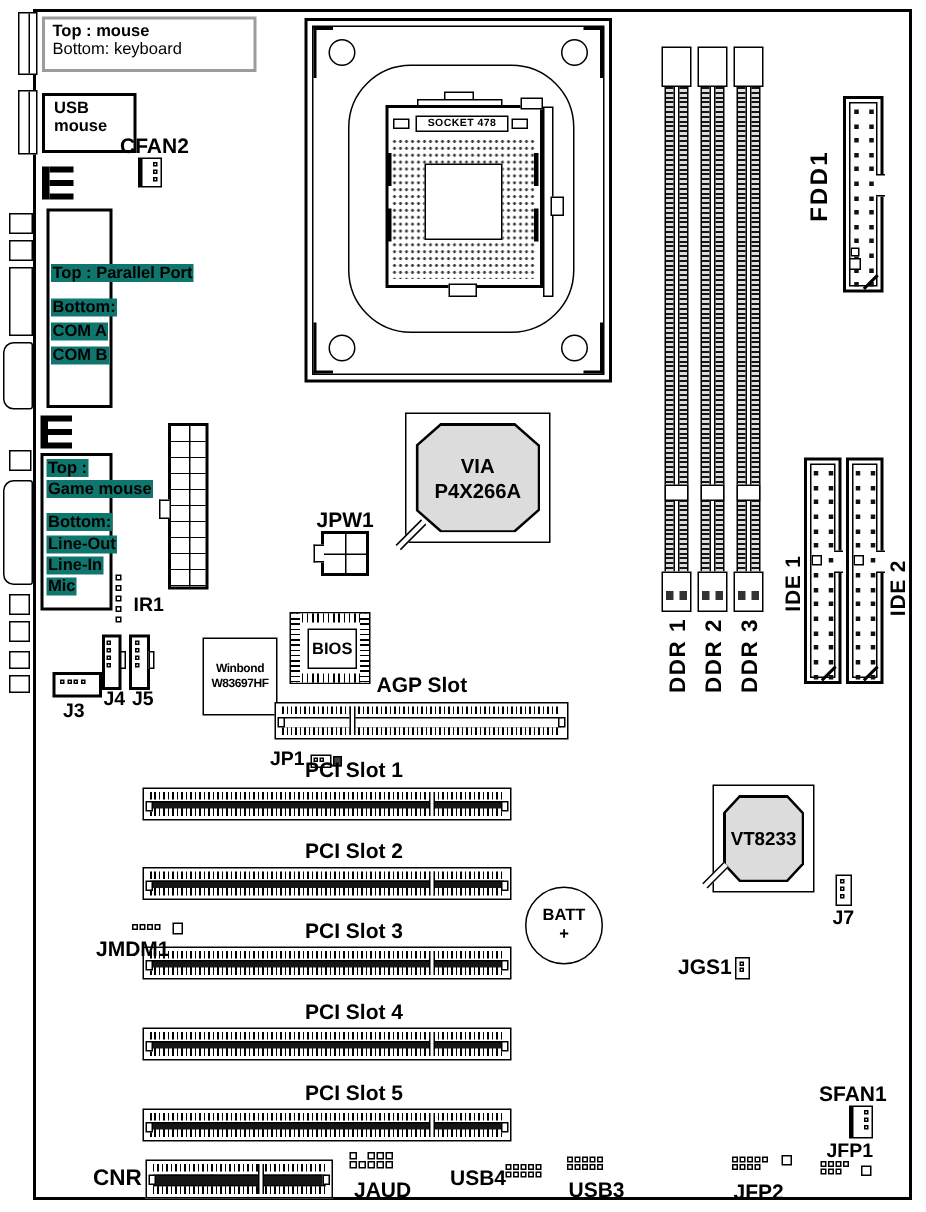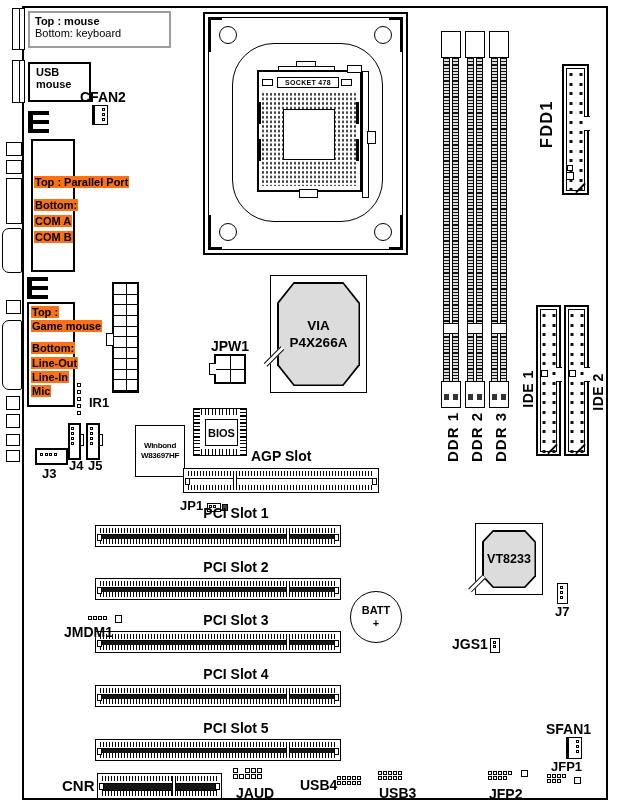--- a/index.html
+++ b/index.html
@@ -1,20 +1,20 @@
 <!DOCTYPE html>
 <html><head>
 <meta charset="utf-8">
 <style>
   *{margin:0;padding:0;box-sizing:border-box}
   html,body{background:#fff}
   #stage{position:relative;width:617px;height:808px;background:#fff;color:#000;
          font-family:"Liberation Sans",sans-serif;overflow:hidden}
   .lbl{position:absolute;font-weight:bold;white-space:nowrap;line-height:1.12;color:#000}
-  .wbg{background:#f97316;padding:0 1px}
+  .wbg{background:#0f766e;padding:0 1px}
   .ctr{text-align:center}
   .f7{font-size:7px;letter-spacing:.3px}
   .f8{font-size:8px;letter-spacing:-.3px}
   .f11{font-size:11px}
   .f13{font-size:13px}
   .f14{font-size:14px}
   .f15{font-size:15px}
   .vlbl{position:absolute;font-weight:bold;white-space:nowrap;color:#000;
         transform:translate(-50%,-50%) rotate(-90deg)}
   .bx1{position:absolute;background:#fff;border:1px solid #000}
@@ -213,21 +213,21 @@
   <div class="pinfield" style="left:261px;top:92px;width:96px;height:94px"></div>
   <div class="fill" style="left:258px;top:102px;width:3px;height:22px"></div>
   <div class="fill" style="left:258px;top:139px;width:3px;height:22px"></div>
   <div class="fill" style="left:356px;top:102px;width:3px;height:22px"></div>
   <div class="fill" style="left:356px;top:139px;width:3px;height:22px"></div>
   <div class="bx15" style="left:283px;top:109px;width:52px;height:51px"></div>
   <div class="bx1" style="left:362px;top:71px;width:7px;height:127px"></div>
   <div class="bx1" style="left:367px;top:131px;width:9px;height:13px"></div>
   <div class="bx15" style="left:299px;top:189px;width:19px;height:9px"></div>
 
-  <div class="chip" style="left:270px;top:275px;width:97px;height:118px">
+  <div class="chip" style="left:270px;top:275px;width:97px;height:87px">
     <i class="oct-o"></i>
       <i class="oct-i"></i>
     <div class="chiptxt" style="font-size:13.5px;line-height:17px">
       <div>VIA</div>
       <div>P4X266A</div>
     </div>
   </div>
   <div class="notch" style="left:262px;top:354px"></div>
 
   <div class="lbl f14" style="left:211px;top:339px">JPW1</div>

